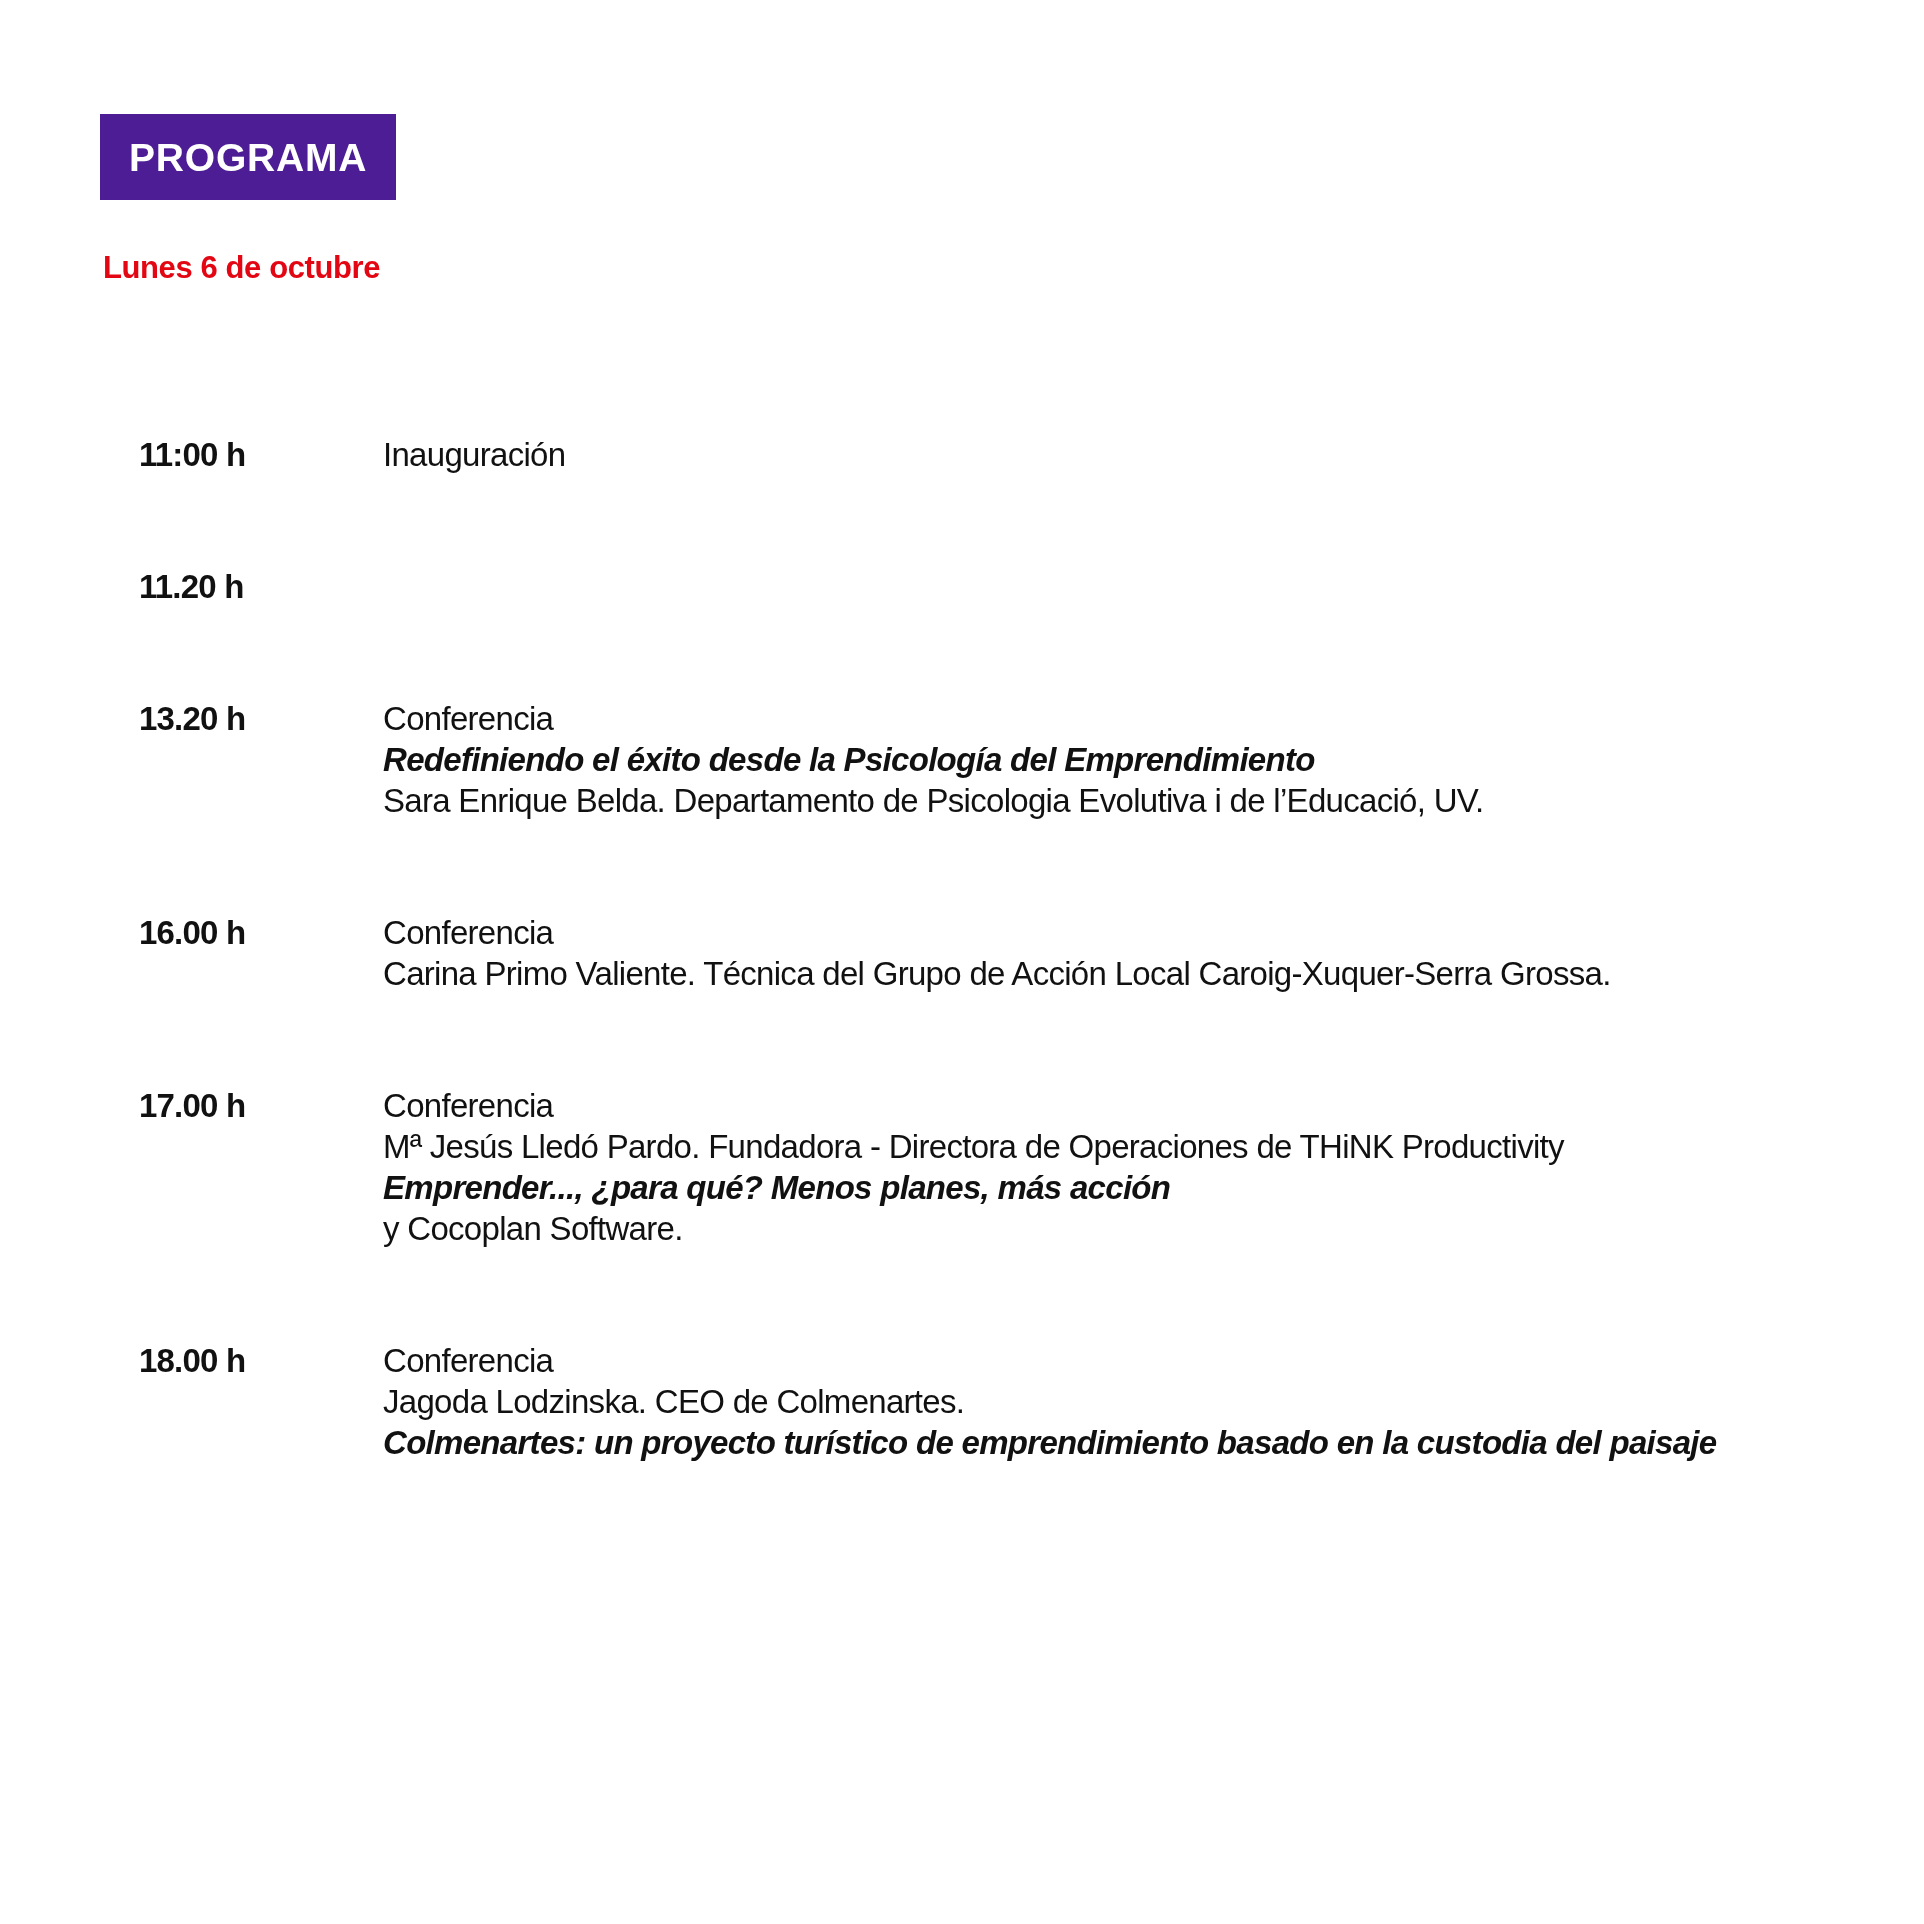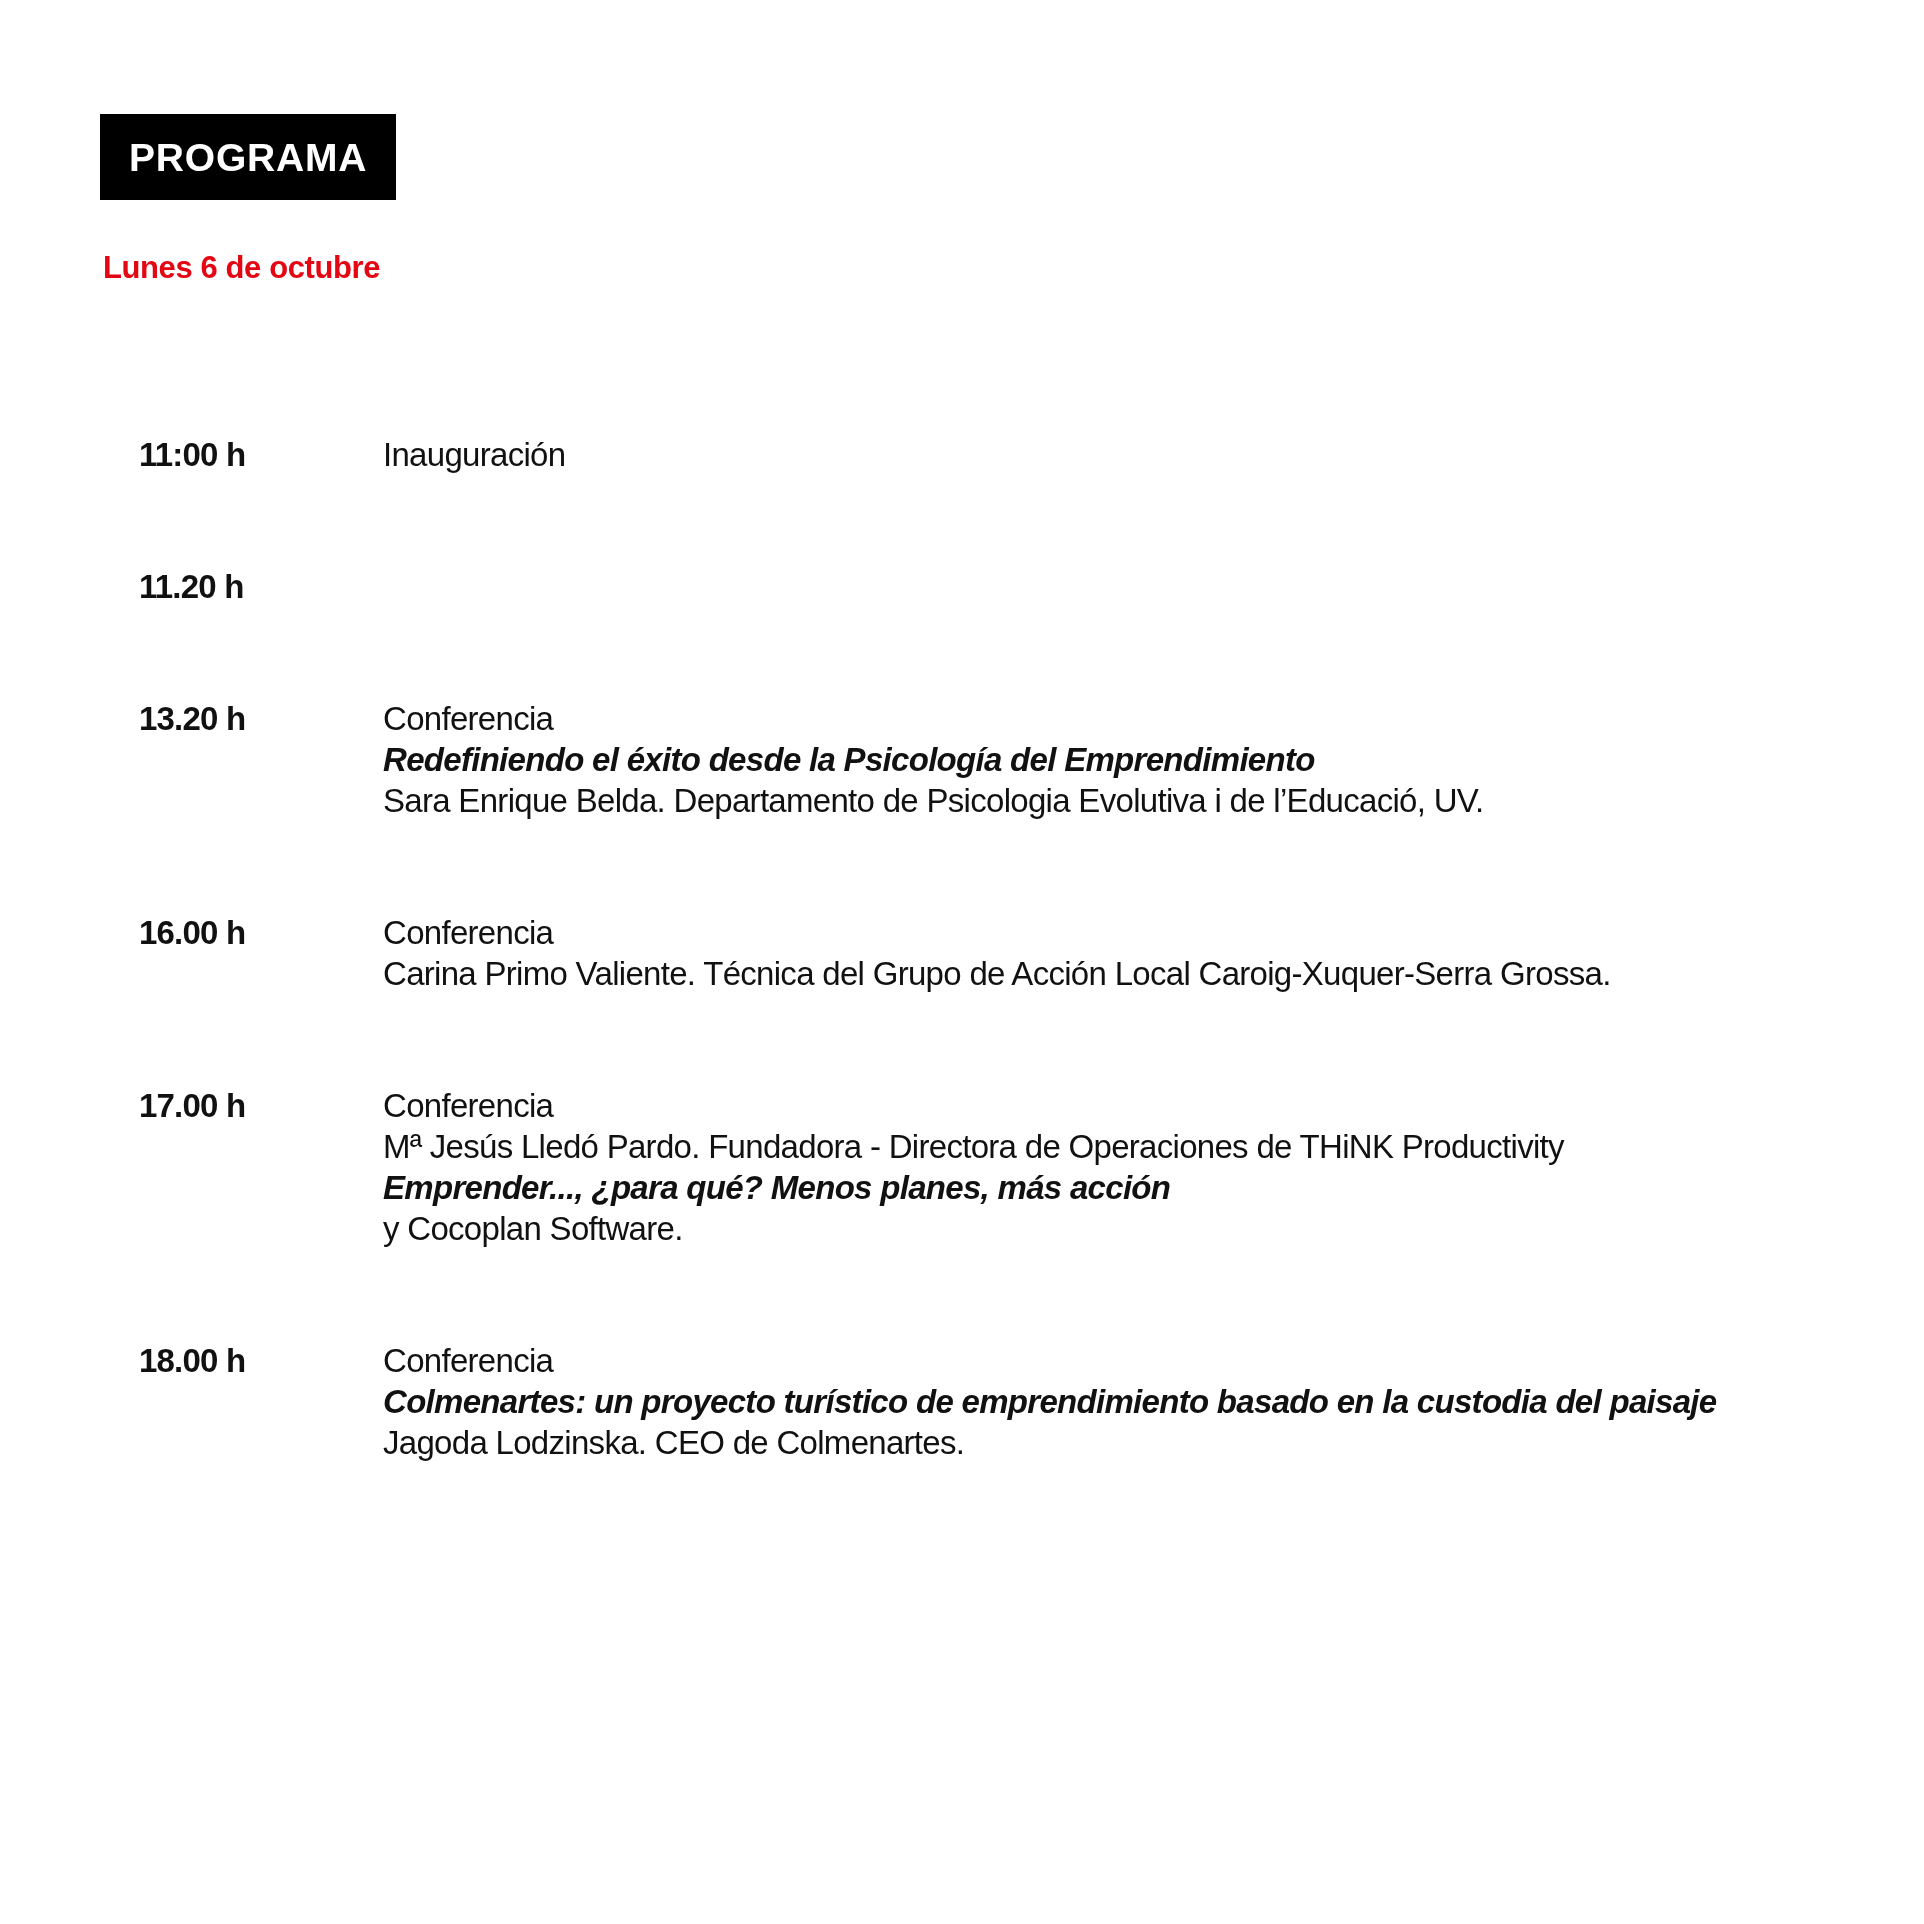--- a/index.html
+++ b/index.html
@@ -15,21 +15,21 @@
     overflow: hidden;
     position: relative;
   }
   .page {
     position: absolute;
     inset: 0;
   }
   .badge {
     display: inline-block;
     margin: 114px 0 0 100px;
-    background: #000000;
+    background: #4c1d95;
     color: #ffffff;
     font-size: 39px;
     font-weight: bold;
     letter-spacing: 0.8px;
     padding: 24.4px 29px 23px 29px;
     line-height: 1;
   }
   .date-heading {
     margin: 52px 0 0 103px;
     color: #e30613;
@@ -116,20 +116,20 @@
         <div class="session-line">Mª Jesús Lledó Pardo. Fundadora - Directora de Operaciones de THiNK Productivity</div>
         <div class="session-line title">Emprender..., ¿para qué? Menos planes, más acción</div>
         <div class="session-line">y Cocoplan Software.</div>
       </div>
     </div>
 
     <div class="schedule-row">
       <div class="time-label">18.00 h</div>
       <div class="session-lines">
         <div class="session-line">Conferencia</div>
+        <div class="session-line">Jagoda Lodzinska. CEO de Colmenartes.</div>
         <div class="session-line title">Colmenartes: un proyecto turístico de emprendimiento basado en la custodia del paisaje</div>
-        <div class="session-line">Jagoda Lodzinska. CEO de Colmenartes.</div>
       </div>
     </div>
 
   </div>
 </div>
 
 
 </body></html>

